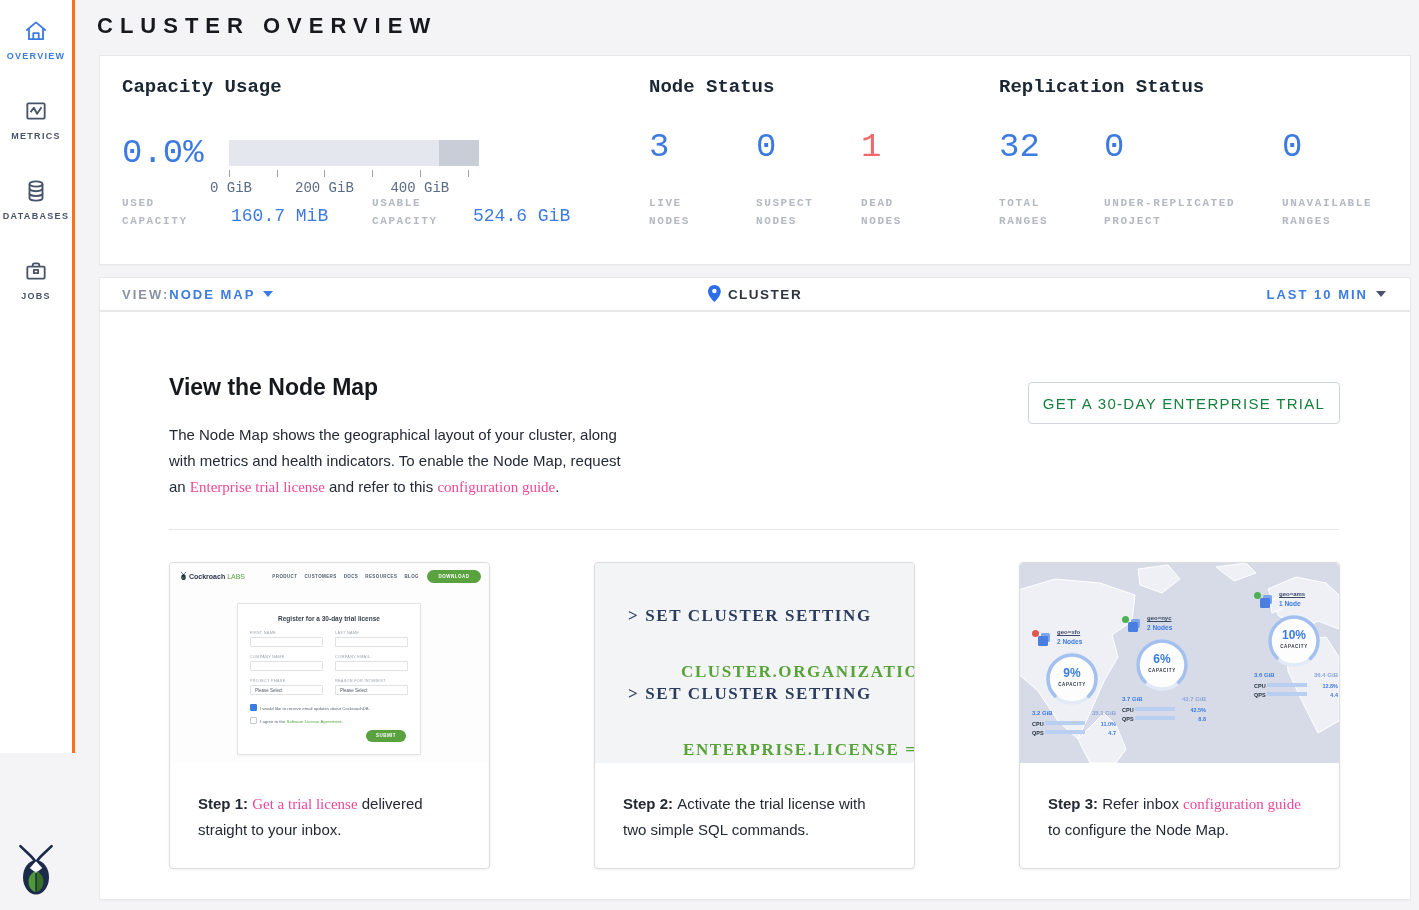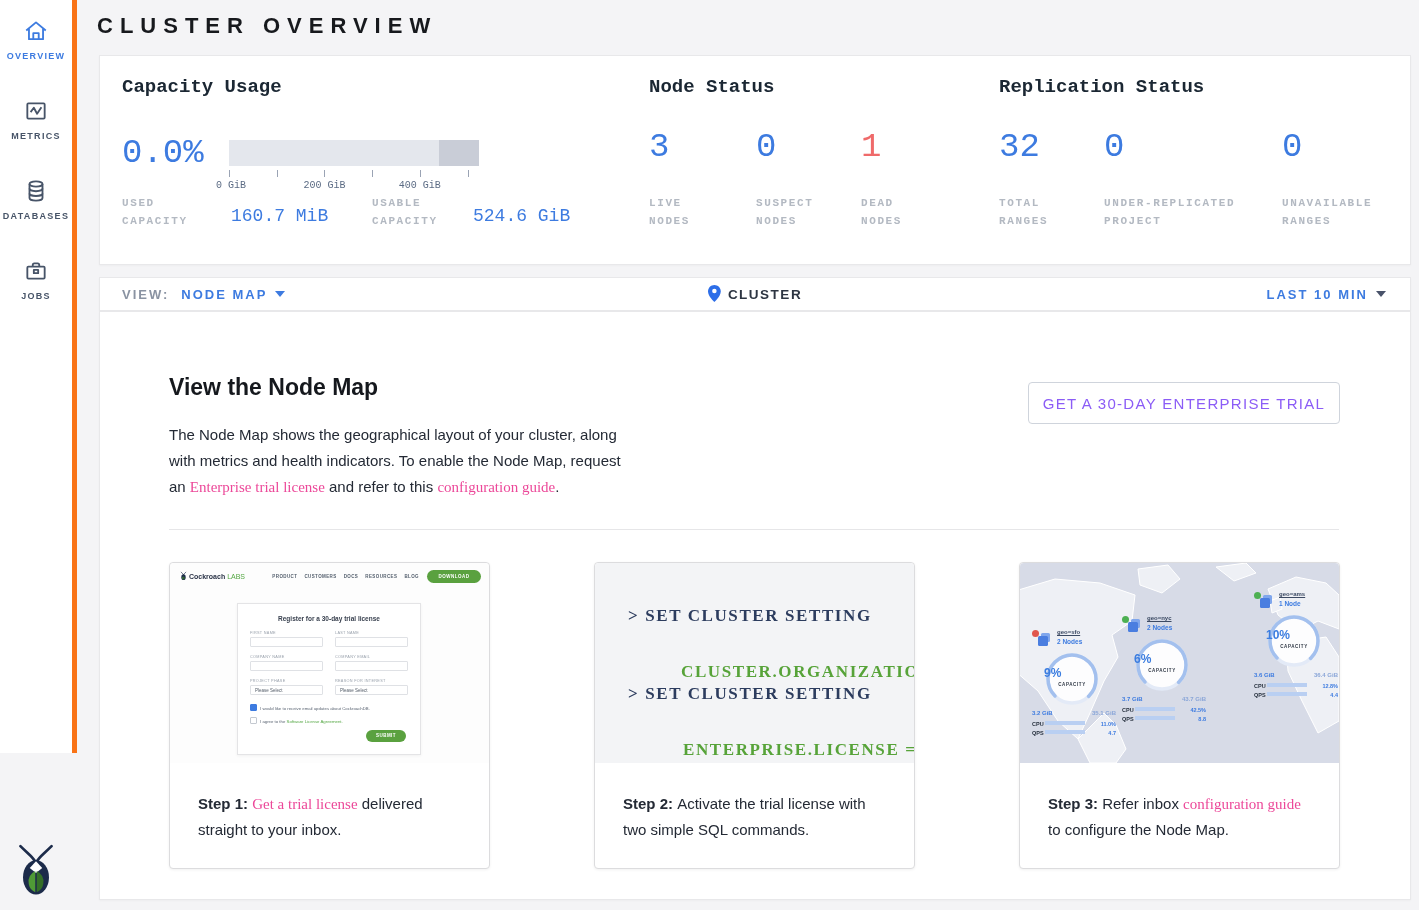--- a/index.html
+++ b/index.html
@@ -1,20 +1,20 @@
 <!DOCTYPE html>
 <html><head>
 <meta charset="utf-8">
 <style>
   html,body{margin:0;padding:0;background:#f4f4f6;}
   .frame{position:relative;width:1419px;height:910px;background:#f4f4f6;
          font-family:"Liberation Sans",sans-serif;color:#242a35;overflow:hidden;}
 
   
-  .sidebar{position:absolute;left:0;top:0;width:72px;height:753px;background:#fff;border-right:5px solid #f97316;}
+  .sidebar{position:absolute;left:0;top:0;width:72px;height:753px;background:#fff;border-right:3px solid #f97316;}
   .nav-item{position:absolute;left:0;width:72px;text-align:center;cursor:pointer;}
   .nav-item svg{display:block;margin:0 auto 7px;}
   .nav-label{font-size:9px;font-weight:bold;letter-spacing:1.3px;color:#475468;}
   .nav-item.active .nav-label{color:#3d7be0;}
   .logo-mark{position:absolute;left:15px;top:843px;}
 
   
   .page-title{position:absolute;left:97px;top:13px;font-size:22px;font-weight:600;letter-spacing:7px;color:#17191d;}
 
   
@@ -23,40 +23,40 @@
   .sec-title{position:absolute;font-size:19px;font-weight:600;color:#1b2733;}
 
   .big-num{position:absolute;font-size:34px;color:#3d7be0;}
   .big-num.red{color:#ef6a6a;}
   .stat-label{position:absolute;font-size:11px;font-weight:bold;letter-spacing:1.6px;line-height:18px;color:#b3b9c2;}
   .stat-value{position:absolute;font-size:18px;color:#3d7be0;}
 
   .cap-bar{position:absolute;left:129px;top:84px;width:250px;height:26px;background:#e4e7ed;}
   .cap-bar-dark{position:absolute;right:0;top:0;height:100%;width:16%;background:#c9cdd7;}
   .tick{position:absolute;top:114px;width:1px;height:7px;background:#9aa3b4;}
-  .axis-label{position:absolute;top:124px;font-size:10px;color:#5b6b84;transform:translateX(-50%);white-space:nowrap;}
+  .axis-label{position:absolute;top:124px;font-size:14px;color:#5b6b84;transform:translateX(-50%);white-space:nowrap;}
 
   
   #viewbar{left:99px;top:277px;width:1312px;height:34px;}
   .vb-left{position:absolute;left:22px;top:9px;font-size:13px;letter-spacing:2px;font-weight:bold;}
   .vb-view{color:#8a93a2;}
-  .vb-value{color:#3d7be0;margin-left:12px;}
+  .vb-value{color:#3d7be0;}
   .vb-center{position:absolute;left:50%;transform:translateX(-50%);top:7px;font-size:13.5px;letter-spacing:1.5px;font-weight:bold;color:#2d3542;}
   .vb-center svg{vertical-align:-3px;margin-right:7px;}
   .vb-right{position:absolute;right:24px;top:9px;font-size:13px;letter-spacing:2px;font-weight:bold;color:#3d7be0;}
   .caret{display:inline-block;width:0;height:0;border-left:5px solid transparent;border-right:5px solid transparent;border-top:6px solid #3d7be0;margin-left:8px;vertical-align:2px;}
   .caret.dark{border-top-color:#49536a;}
 
   
   #main{left:99px;top:311px;width:1312px;height:589px;}
   .nm-heading{position:absolute;left:69px;top:62px;font-size:23px;font-weight:600;color:#15181d;}
   .nm-para{position:absolute;left:69px;top:110px;width:470px;font-size:15px;line-height:26px;color:#242a35;}
   a.lnk{color:#ec4899;text-decoration:none;cursor:pointer;font-family:Liberation Serif, serif;}
   .trial-btn{position:absolute;left:928px;top:70px;width:312px;height:42px;background:#fff;border:1px solid #cfd4dc;
-             border-radius:4px;color:#8b5cf6;font-size:15px;letter-spacing:1.3px;text-align:center;line-height:42px;cursor:pointer;box-sizing:border-box;}
+             border-radius:4px;color:#15803d;font-size:15px;letter-spacing:1.3px;text-align:center;line-height:42px;cursor:pointer;box-sizing:border-box;}
   .divider{position:absolute;left:69px;top:217px;width:1170px;height:1px;background:#e6e6e8;}
 
   .card{position:absolute;top:250px;width:321px;height:307px;background:#fff;border:1px solid #dcdcde;border-radius:4px;
         box-shadow:0 1px 3px rgba(0,0,0,.06);box-sizing:border-box;}
   .card-img{position:absolute;left:0;top:0;right:0;height:200px;border-radius:4px 4px 0 0;overflow:hidden;}
   .card-caption{position:absolute;left:28px;top:228px;width:268px;font-size:15px;line-height:26px;color:#242a35;}
   .card-caption b{font-weight:700;}
 
   
   .site{background:#fdfdfd;width:100%;height:100%;position:relative;}
@@ -87,21 +87,21 @@
 
   
   .map{background:#d7dbe7;width:100%;height:100%;position:relative;}
   .map svg.land{position:absolute;left:0;top:0;}
   .widget{position:absolute;width:84px;}
   .w-dot{position:absolute;left:0;top:1px;width:7px;height:7px;border-radius:50%;}
   .w-cube{position:absolute;left:6px;top:3px;}
   .w-name{position:absolute;left:25px;top:0;font-size:6px;font-weight:bold;color:#3c4a63;text-decoration:underline;white-space:nowrap;}
   .w-nodes{position:absolute;left:25px;top:9px;font-size:6.5px;font-weight:bold;color:#3d7be0;white-space:nowrap;}
   .w-gauge{position:absolute;left:12px;top:22px;width:56px;height:56px;}
-  .w-pct{position:absolute;left:0;width:56px;top:15px;text-align:left;font-size:12px;font-weight:bold;color:#3b7de0;}
+  .w-pct{position:absolute;left:0;width:56px;top:15px;text-align:center;font-size:12px;font-weight:bold;color:#3b7de0;}
   .w-cap{position:absolute;left:0;width:56px;top:31px;text-align:center;font-size:4.5px;letter-spacing:.6px;font-weight:bold;color:#2c3542;}
   .w-range{position:absolute;left:0;top:81px;width:84px;display:flex;justify-content:space-between;font-size:6px;font-weight:bold;}
   .w-used{color:#3d7be0;} .w-total{color:#8aa6d8;}
   .w-row{position:absolute;left:0;width:84px;font-size:5.5px;height:7px;}
   .w-row .lab{display:inline-block;width:13px;font-weight:bold;color:#26303e;}
   .w-row .bar{display:inline-block;width:40px;height:4px;background:#b9cff2;vertical-align:1px;}
   .w-row .val{float:right;font-weight:bold;color:#3d7be0;}
 </style>
 </head>
 <body>

